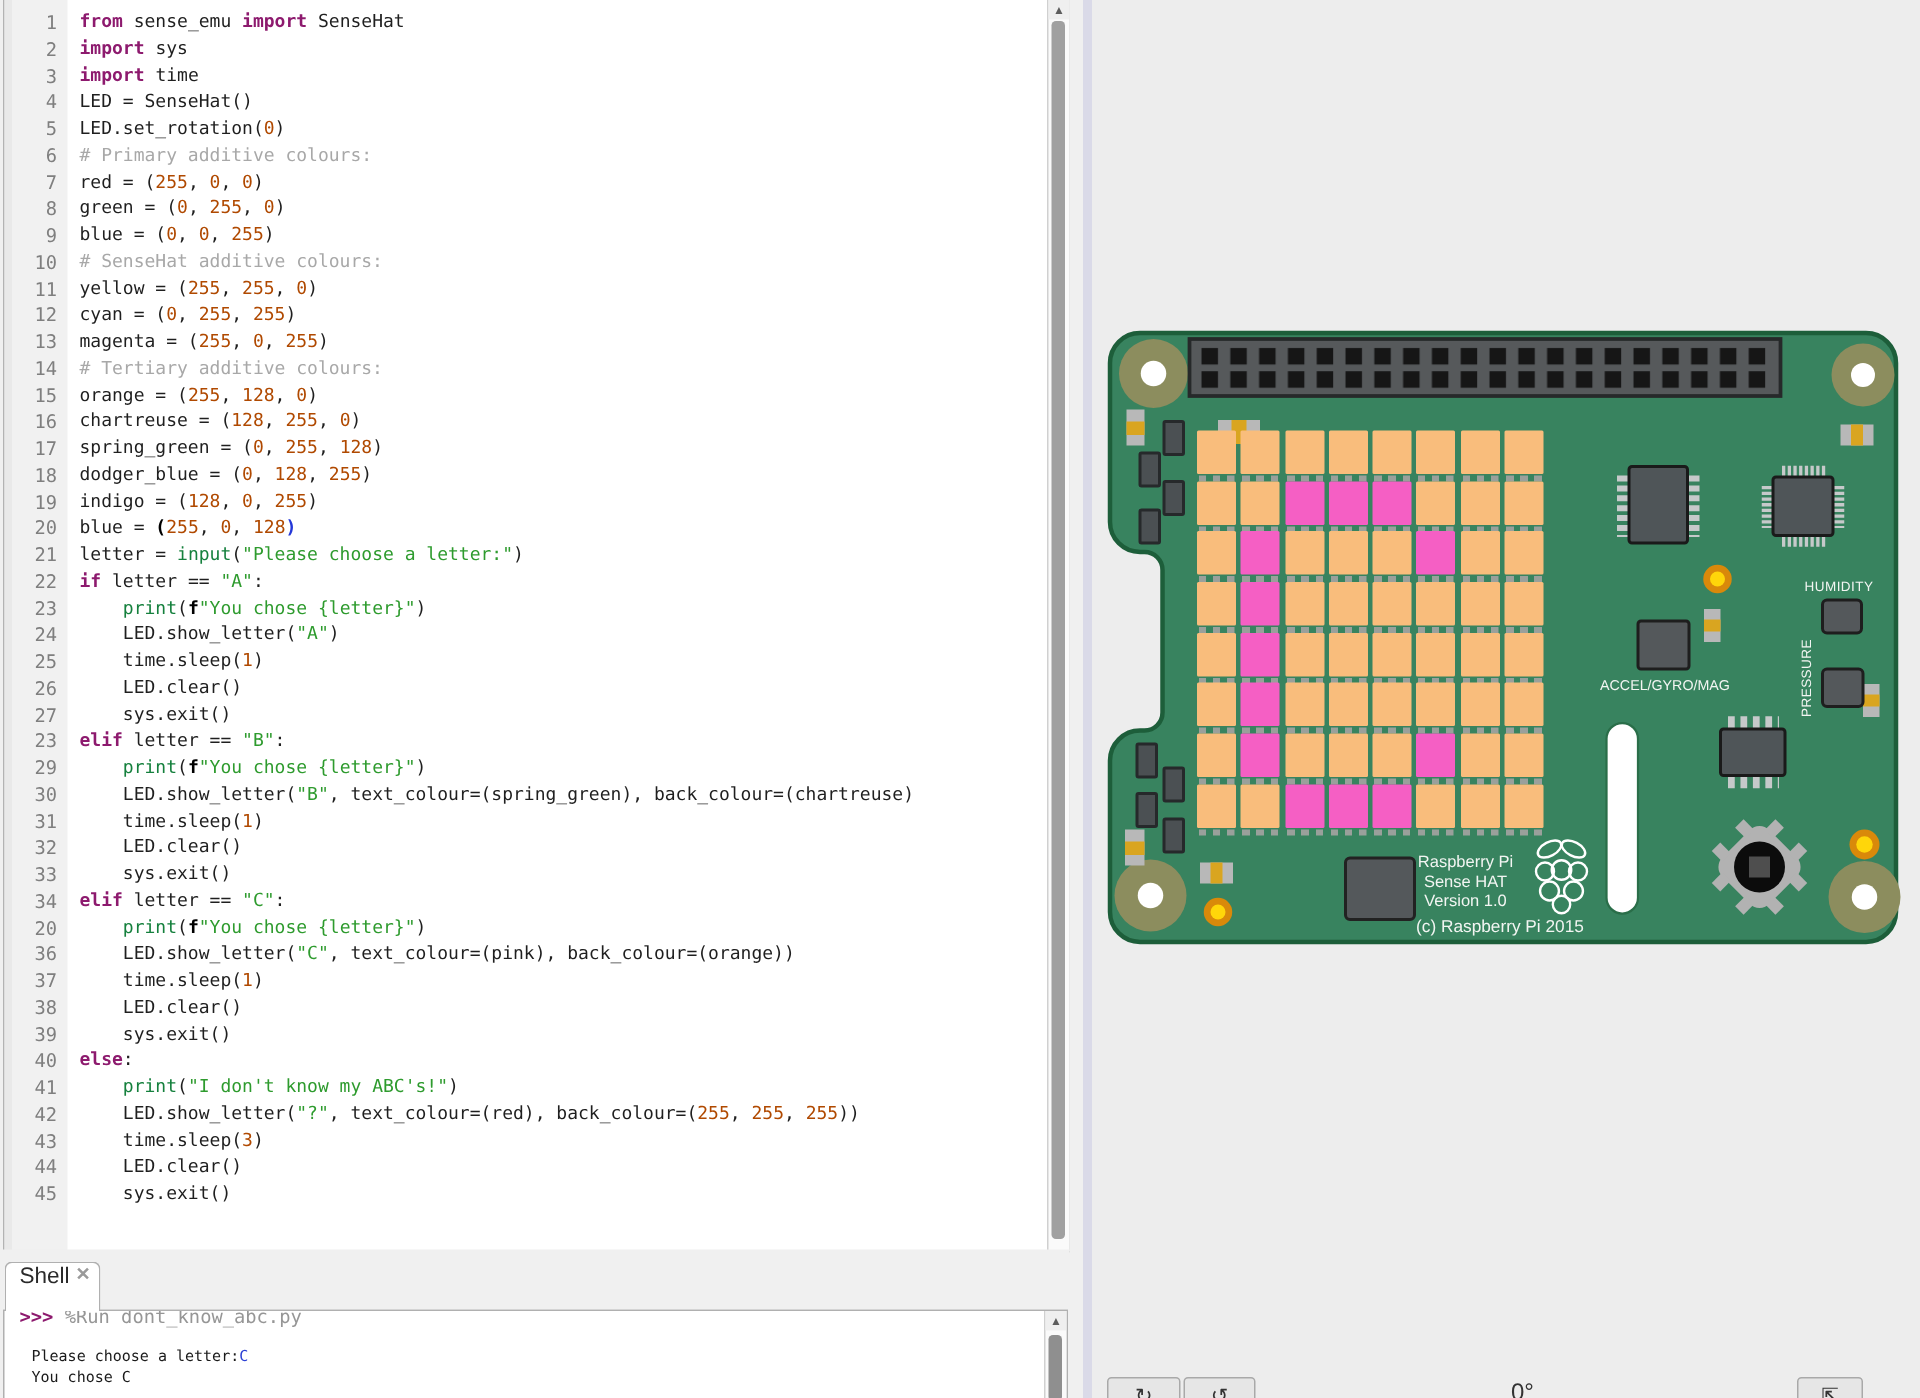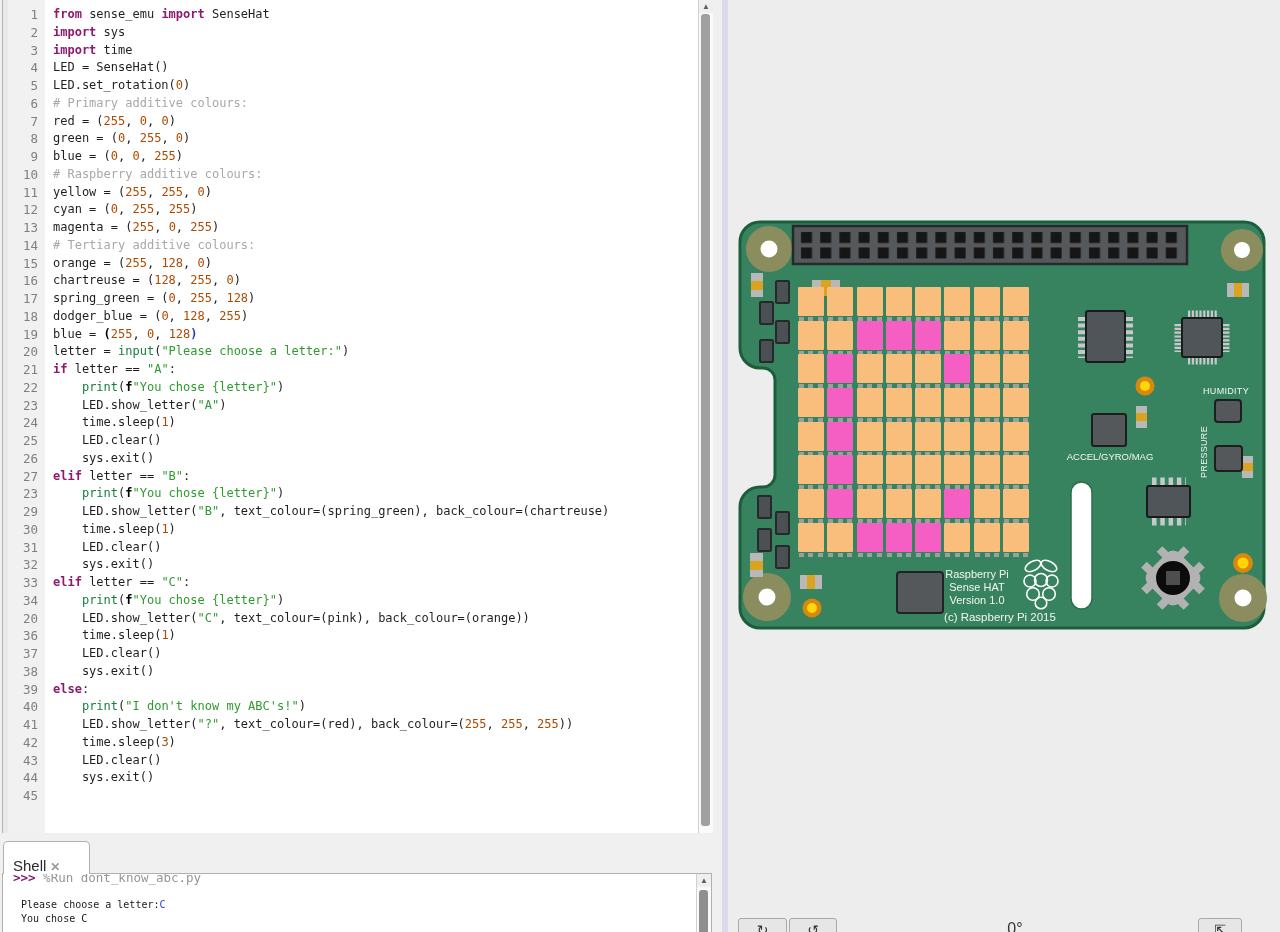--- a/index.html
+++ b/index.html
@@ -23,23 +23,23 @@
   .tk-t{color:#1f1f1f}
   .tk-bb{color:#000;font-weight:bold}
   .tk-u{color:#2438d8;font-weight:bold}
 
   .vscrollbar{width:14px;flex:0 0 auto;background:#fafafa;border-left:1px solid #d0d0d0;position:relative;}
   .scroll-arrow{height:13px;background:#efefef;color:#5d5d5d;font-size:8px;line-height:13px;text-align:center;}
   .scroll-thumb{position:absolute;left:2px;width:9px;background:#a0a0a0;border-radius:3px;}
 
   
   #shell-strip{position:absolute;left:0;top:833px;width:713px;height:99px;background:#f0f0f0;}
-  #shell-tab{position:absolute;left:3px;top:841px;width:87px;height:33px;background:#fff;
+  #shell-tab{position:absolute;left:3px;top:841px;width:64px;height:33px;background:#fff;
     border:1px solid #b0b0b0;border-bottom:none;border-radius:5px 5px 0 0;z-index:3;
-    display:flex;align-items:flex-end;padding-left:9px;box-sizing:border-box;}
+    display:flex;align-items:flex-start;padding-left:9px;box-sizing:border-box;}
   #shell-tab .lbl{font-size:15px;color:#2a2a2a;}
   #shell-tab .x{font-size:12px;color:#9a9a9a;margin-left:4px;font-weight:bold;}
   #shell-box{position:absolute;left:2px;top:873px;width:710px;height:60px;background:#fff;
     border:1px solid #b0b0b0;box-sizing:border-box;display:flex;overflow:hidden;z-index:2;}
   #shell-lines{flex:1 1 auto;overflow:hidden;padding-left:10px;}
   .shell-line{white-space:pre;font-family:"DejaVu Sans Mono",monospace;}
   .shell-line.prompt{font-size:12.5px;line-height:16px;margin-top:-4px;}
   .shell-line.blank{height:12px;}
   .shell-line.io{font-size:10px;line-height:14px;padding-left:8px;}
   .sh-prompt{color:#8d1a6e;font-weight:bold;}
@@ -124,29 +124,30 @@
     <div id="code-area">
         <div class="code-line"><span class="tk-k">from</span><span class="tk-t"> sense_emu </span><span class="tk-k">import</span><span class="tk-t"> SenseHat</span></div>
         <div class="code-line"><span class="tk-k">import</span><span class="tk-t"> sys</span></div>
         <div class="code-line"><span class="tk-k">import</span><span class="tk-t"> time</span></div>
         <div class="code-line"><span class="tk-t">LED = SenseHat()</span></div>
         <div class="code-line"><span class="tk-t">LED.set_rotation(</span><span class="tk-n">0</span><span class="tk-t">)</span></div>
         <div class="code-line"><span class="tk-c"># Primary additive colours:</span></div>
         <div class="code-line"><span class="tk-t">red = (</span><span class="tk-n">255</span><span class="tk-t">, </span><span class="tk-n">0</span><span class="tk-t">, </span><span class="tk-n">0</span><span class="tk-t">)</span></div>
         <div class="code-line"><span class="tk-t">green = (</span><span class="tk-n">0</span><span class="tk-t">, </span><span class="tk-n">255</span><span class="tk-t">, </span><span class="tk-n">0</span><span class="tk-t">)</span></div>
         <div class="code-line"><span class="tk-t">blue = (</span><span class="tk-n">0</span><span class="tk-t">, </span><span class="tk-n">0</span><span class="tk-t">, </span><span class="tk-n">255</span><span class="tk-t">)</span></div>
-        <div class="code-line"><span class="tk-c"># Raspberry additive colours:</span></div>
+        <div class="code-line"><span class="tk-c"># SenseHat additive colours:</span></div>
         <div class="code-line"><span class="tk-t">yellow = (</span><span class="tk-n">255</span><span class="tk-t">, </span><span class="tk-n">255</span><span class="tk-t">, </span><span class="tk-n">0</span><span class="tk-t">)</span></div>
         <div class="code-line"><span class="tk-t">cyan = (</span><span class="tk-n">0</span><span class="tk-t">, </span><span class="tk-n">255</span><span class="tk-t">, </span><span class="tk-n">255</span><span class="tk-t">)</span></div>
         <div class="code-line"><span class="tk-t">magenta = (</span><span class="tk-n">255</span><span class="tk-t">, </span><span class="tk-n">0</span><span class="tk-t">, </span><span class="tk-n">255</span><span class="tk-t">)</span></div>
         <div class="code-line"><span class="tk-c"># Tertiary additive colours:</span></div>
         <div class="code-line"><span class="tk-t">orange = (</span><span class="tk-n">255</span><span class="tk-t">, </span><span class="tk-n">128</span><span class="tk-t">, </span><span class="tk-n">0</span><span class="tk-t">)</span></div>
         <div class="code-line"><span class="tk-t">chartreuse = (</span><span class="tk-n">128</span><span class="tk-t">, </span><span class="tk-n">255</span><span class="tk-t">, </span><span class="tk-n">0</span><span class="tk-t">)</span></div>
         <div class="code-line"><span class="tk-t">spring_green = (</span><span class="tk-n">0</span><span class="tk-t">, </span><span class="tk-n">255</span><span class="tk-t">, </span><span class="tk-n">128</span><span class="tk-t">)</span></div>
         <div class="code-line"><span class="tk-t">dodger_blue = (</span><span class="tk-n">0</span><span class="tk-t">, </span><span class="tk-n">128</span><span class="tk-t">, </span><span class="tk-n">255</span><span class="tk-t">)</span></div>
+        <div class="code-line"><span class="tk-t">indigo = (</span><span class="tk-n">128</span><span class="tk-t">, </span><span class="tk-n">0</span><span class="tk-t">, </span><span class="tk-n">255</span><span class="tk-t">)</span></div>
         <div class="code-line"><span class="tk-t">blue = </span><span class="tk-bb">(</span><span class="tk-n">255</span><span class="tk-t">, </span><span class="tk-n">0</span><span class="tk-t">, </span><span class="tk-n">128</span><span class="tk-u">)</span></div>
         <div class="code-line"><span class="tk-t">letter = </span><span class="tk-b">input</span><span class="tk-t">(</span><span class="tk-s">"Please choose a letter:"</span><span class="tk-t">)</span></div>
         <div class="code-line"><span class="tk-k">if</span><span class="tk-t"> letter == </span><span class="tk-s">"A"</span><span class="tk-t">:</span></div>
         <div class="code-line"><span class="tk-t">    </span><span class="tk-b">print</span><span class="tk-t">(</span><span class="tk-bb">f</span><span class="tk-s">"You chose {letter}"</span><span class="tk-t">)</span></div>
         <div class="code-line"><span class="tk-t">    LED.show_letter(</span><span class="tk-s">"A"</span><span class="tk-t">)</span></div>
         <div class="code-line"><span class="tk-t">    time.sleep(</span><span class="tk-n">1</span><span class="tk-t">)</span></div>
         <div class="code-line"><span class="tk-t">    LED.clear()</span></div>
         <div class="code-line"><span class="tk-t">    sys.exit()</span></div>
         <div class="code-line"><span class="tk-k">elif</span><span class="tk-t"> letter == </span><span class="tk-s">"B"</span><span class="tk-t">:</span></div>
         <div class="code-line"><span class="tk-t">    </span><span class="tk-b">print</span><span class="tk-t">(</span><span class="tk-bb">f</span><span class="tk-s">"You chose {letter}"</span><span class="tk-t">)</span></div>

